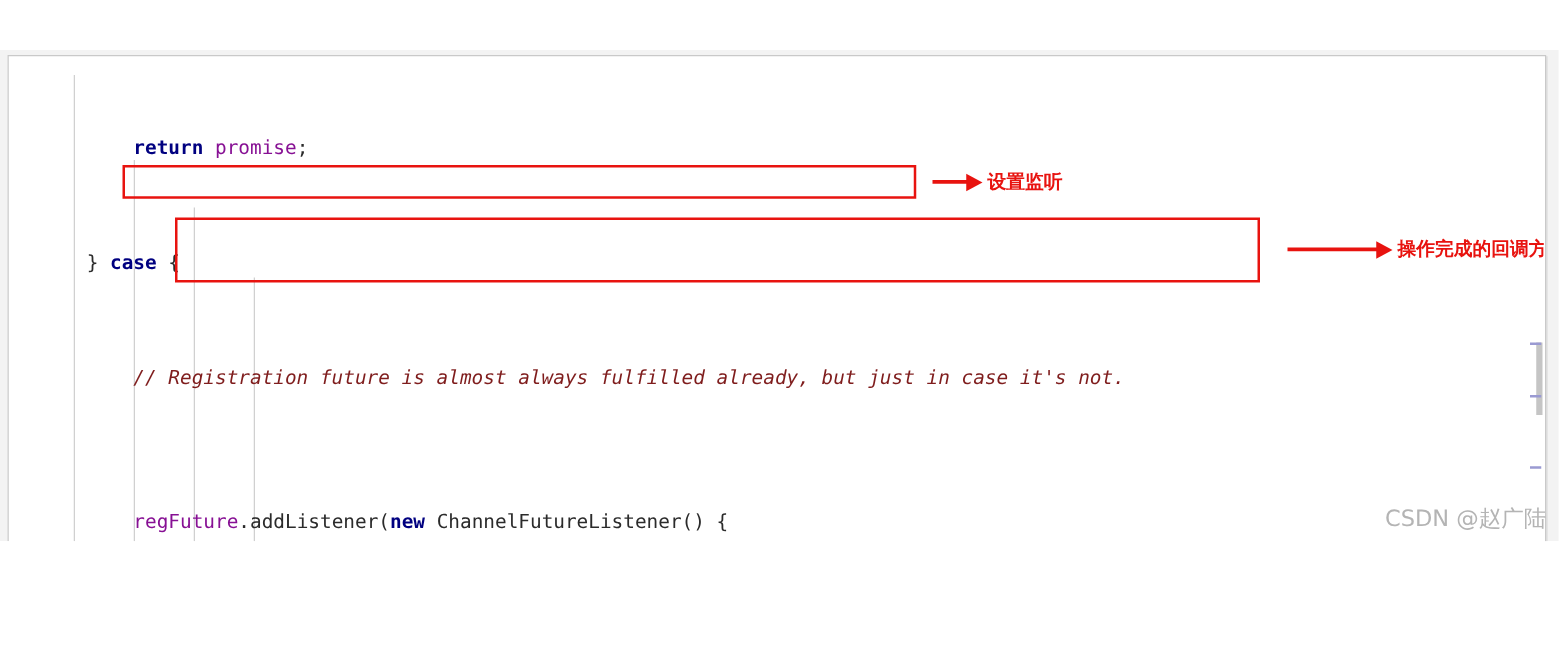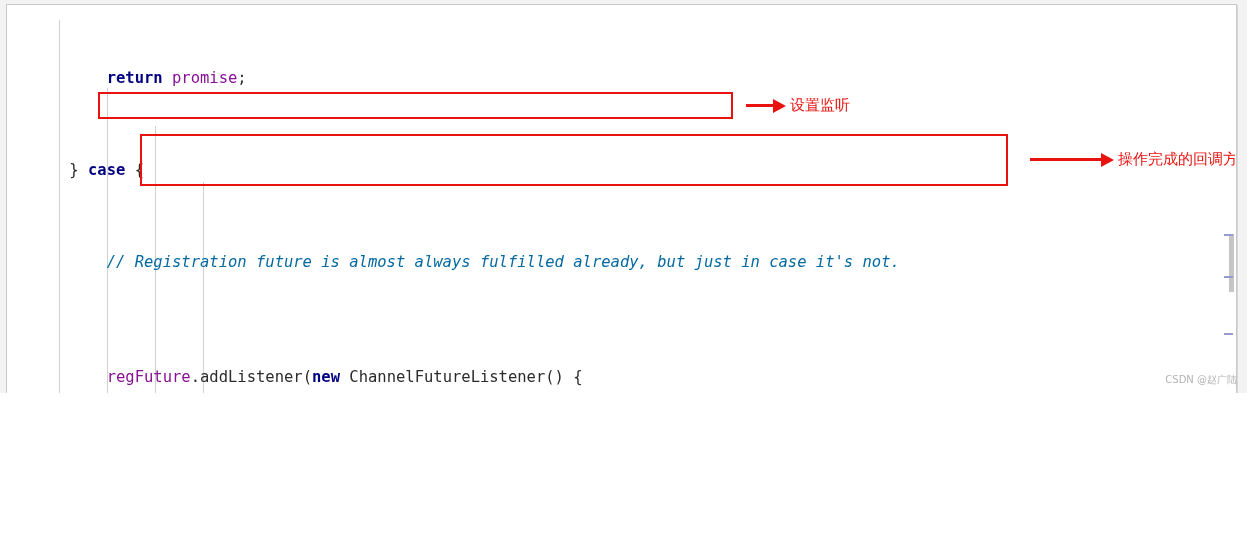--- a/index.html
+++ b/index.html
@@ -9,20 +9,21 @@
   }
   body {
     font-family: "DejaVu Sans Mono", monospace;
   }
   .screenshot {
     position: relative;
     width: 1247px;
     height: 393px;
     background: #f3f3f3;
     overflow: hidden;
+    margin-top: 40px;
   }
   
   .editor-frame {
     position: absolute;
     left: 6px;
     top: 4px;
     width: 1231px;
     height: 518px;
     background: #ffffff;
     border: 1px solid #c9c9c9;
@@ -60,21 +61,21 @@
   
   .guide {
     position: absolute;
     top: 0;
     width: 1px;
     background: #d0d0d0;
     z-index: 0;
   }
   
   .kw   { color: #000080; font-weight: bold; }
-  .cmt  { color: #0369a1; font-style: italic; }
+  .cmt  { color: #7f1d1d; font-style: italic; }
   .fld  { color: #871094; }
   
   .redbox {
     position: absolute;
     border: 2px solid #e8130f;
     box-sizing: border-box;
     pointer-events: none;
     z-index: 5;
   }
   .arrow {
@@ -90,21 +91,21 @@
     top: 50%;
     transform: translateY(-50%);
     border-left: 13px solid #e8130f;
     border-top: 7px solid transparent;
     border-bottom: 7px solid transparent;
   }
   .anno-label {
     position: absolute;
     color: #e8130f;
     font-family: "DejaVu Sans", sans-serif;
-    font-weight: normal;
+    font-weight: bold;
     font-size: 15px;
     white-space: nowrap;
     z-index: 6;
   }
   
   .gutter-marks {
     position: absolute;
     right: 0;
     top: 0;
     width: 14px;
@@ -126,21 +127,21 @@
     height: 2px;
     background: #9a9ad2;
   }
   
   .watermark {
     position: absolute;
     right: 10px;
     bottom: 6px;
     color: #b4b4b4;
     font-family: "DejaVu Sans", sans-serif;
-    font-size: 10px;
+    font-size: 18px;
     white-space: nowrap;
     z-index: 9;
   }
 </style>
 </head>
 <body>
 
 <div class="screenshot">
   <div class="editor-frame">
     <div class="editor-inner">

